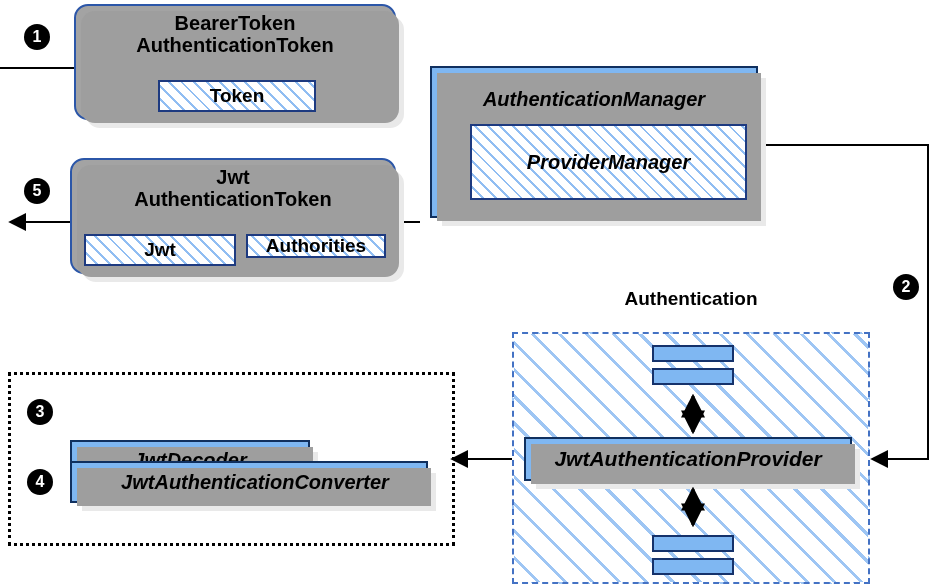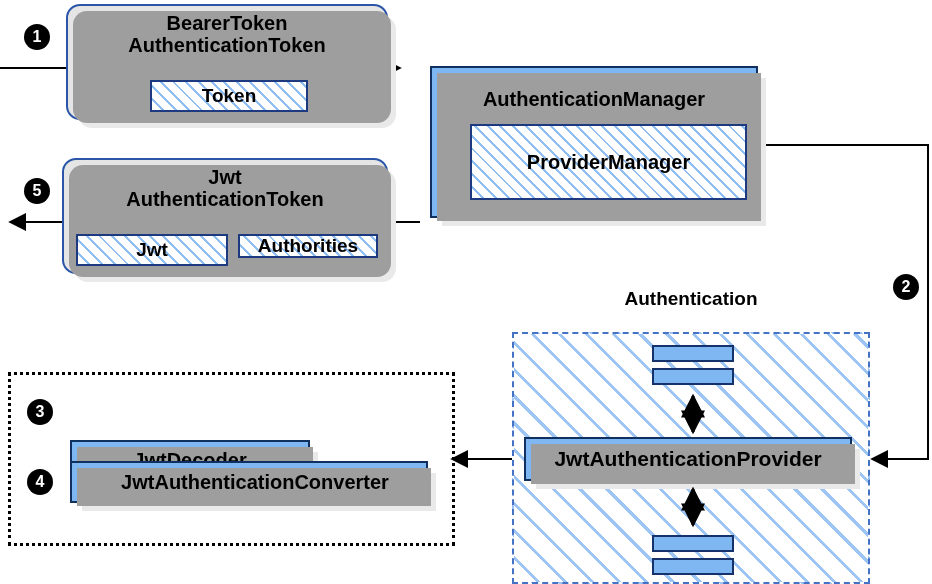--- a/index.html
+++ b/index.html
@@ -3,27 +3,29 @@
 <meta charset="utf-8">
 <style>
   html,body{margin:0;padding:0;background:#ffffff;}
   body{font-family:"Liberation Sans","DejaVu Sans",sans-serif;}
   #stage{position:relative;width:932px;height:584px;overflow:hidden;background:#fff;}
 
   
   .node{position:absolute;box-sizing:border-box;}
 
   .rounded-box{
-    background:#e5e5e5;
+    background:#a3a3a3;
     border:2px solid #2b56a8;
     border-radius:14px;
+    margin-left:8px;
   }
   .sharp-box{
     background:#7fb7f2;
     border:2px solid #10305f;
+    font-style:italic;
   }
   .bar-box{
     background:#7fb7f2;
     border:2px solid #15326b;
   }
 
   
   .shadow2::before,.shadow2::after{
     content:"";position:absolute;z-index:-2;display:block;
   }

